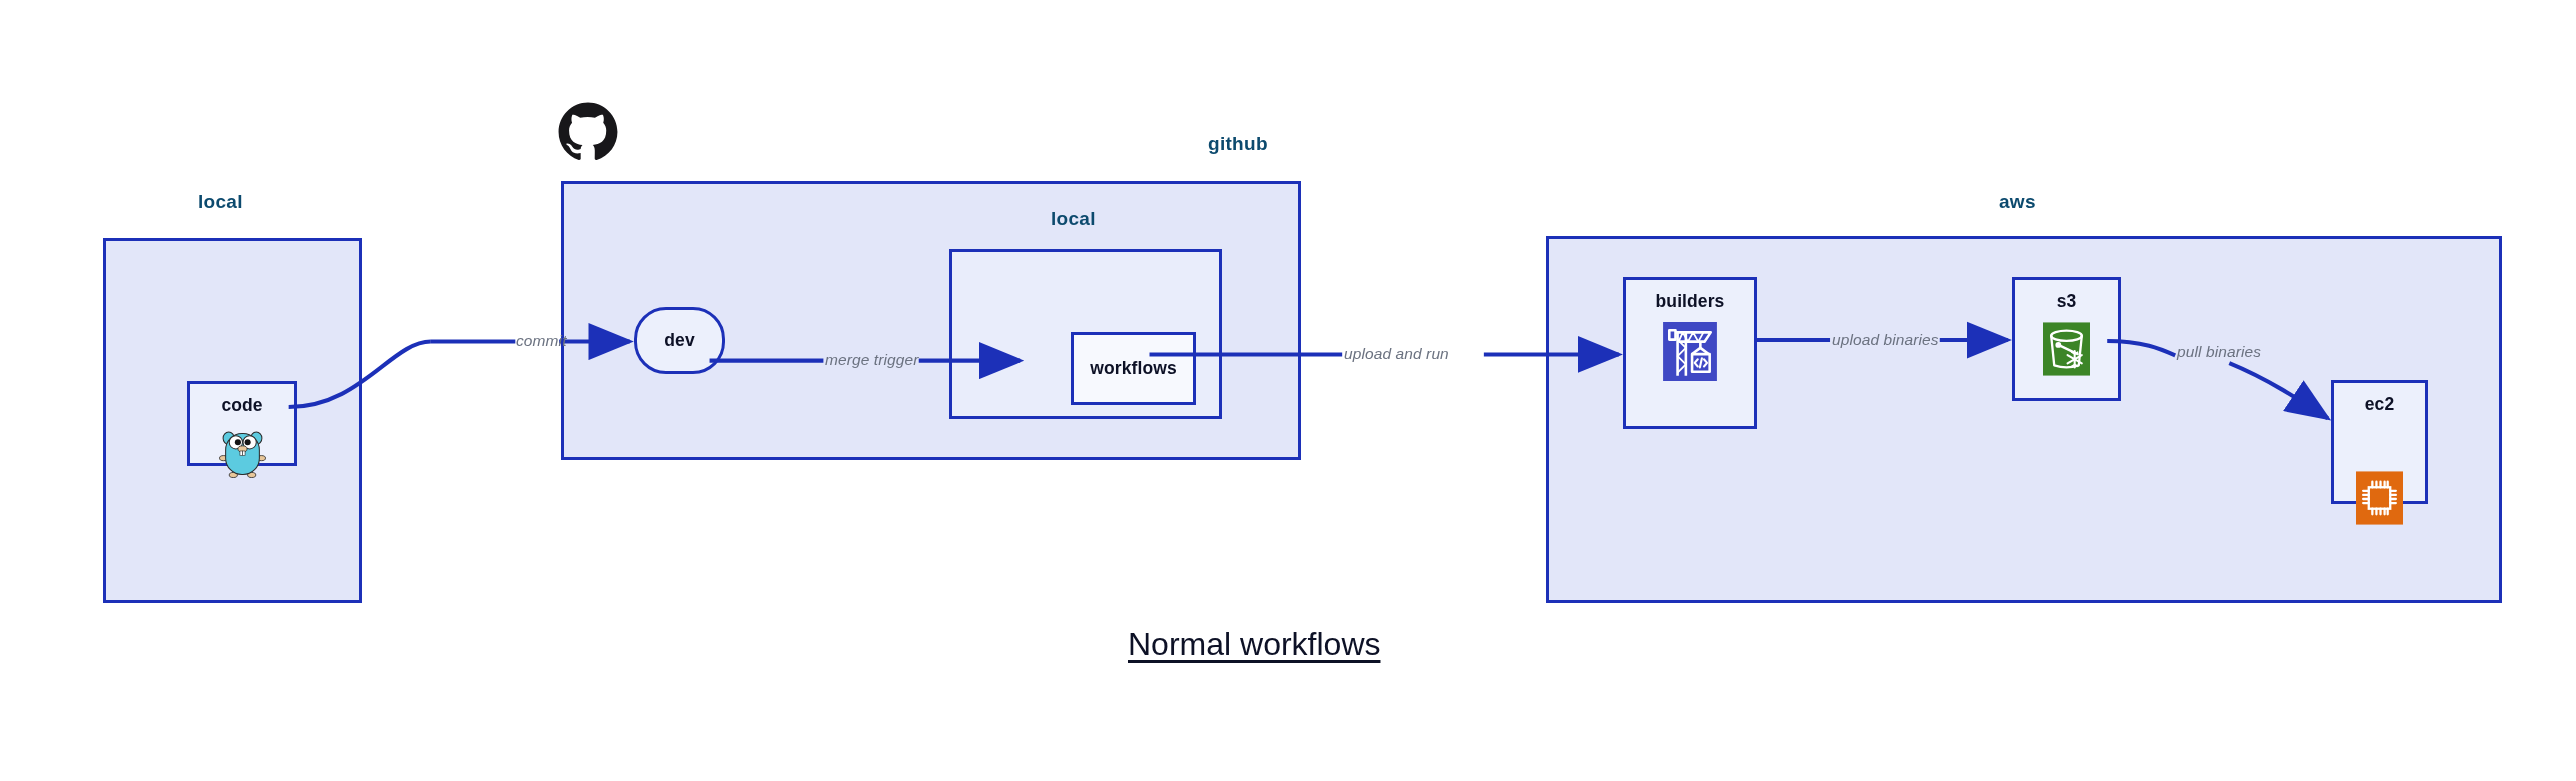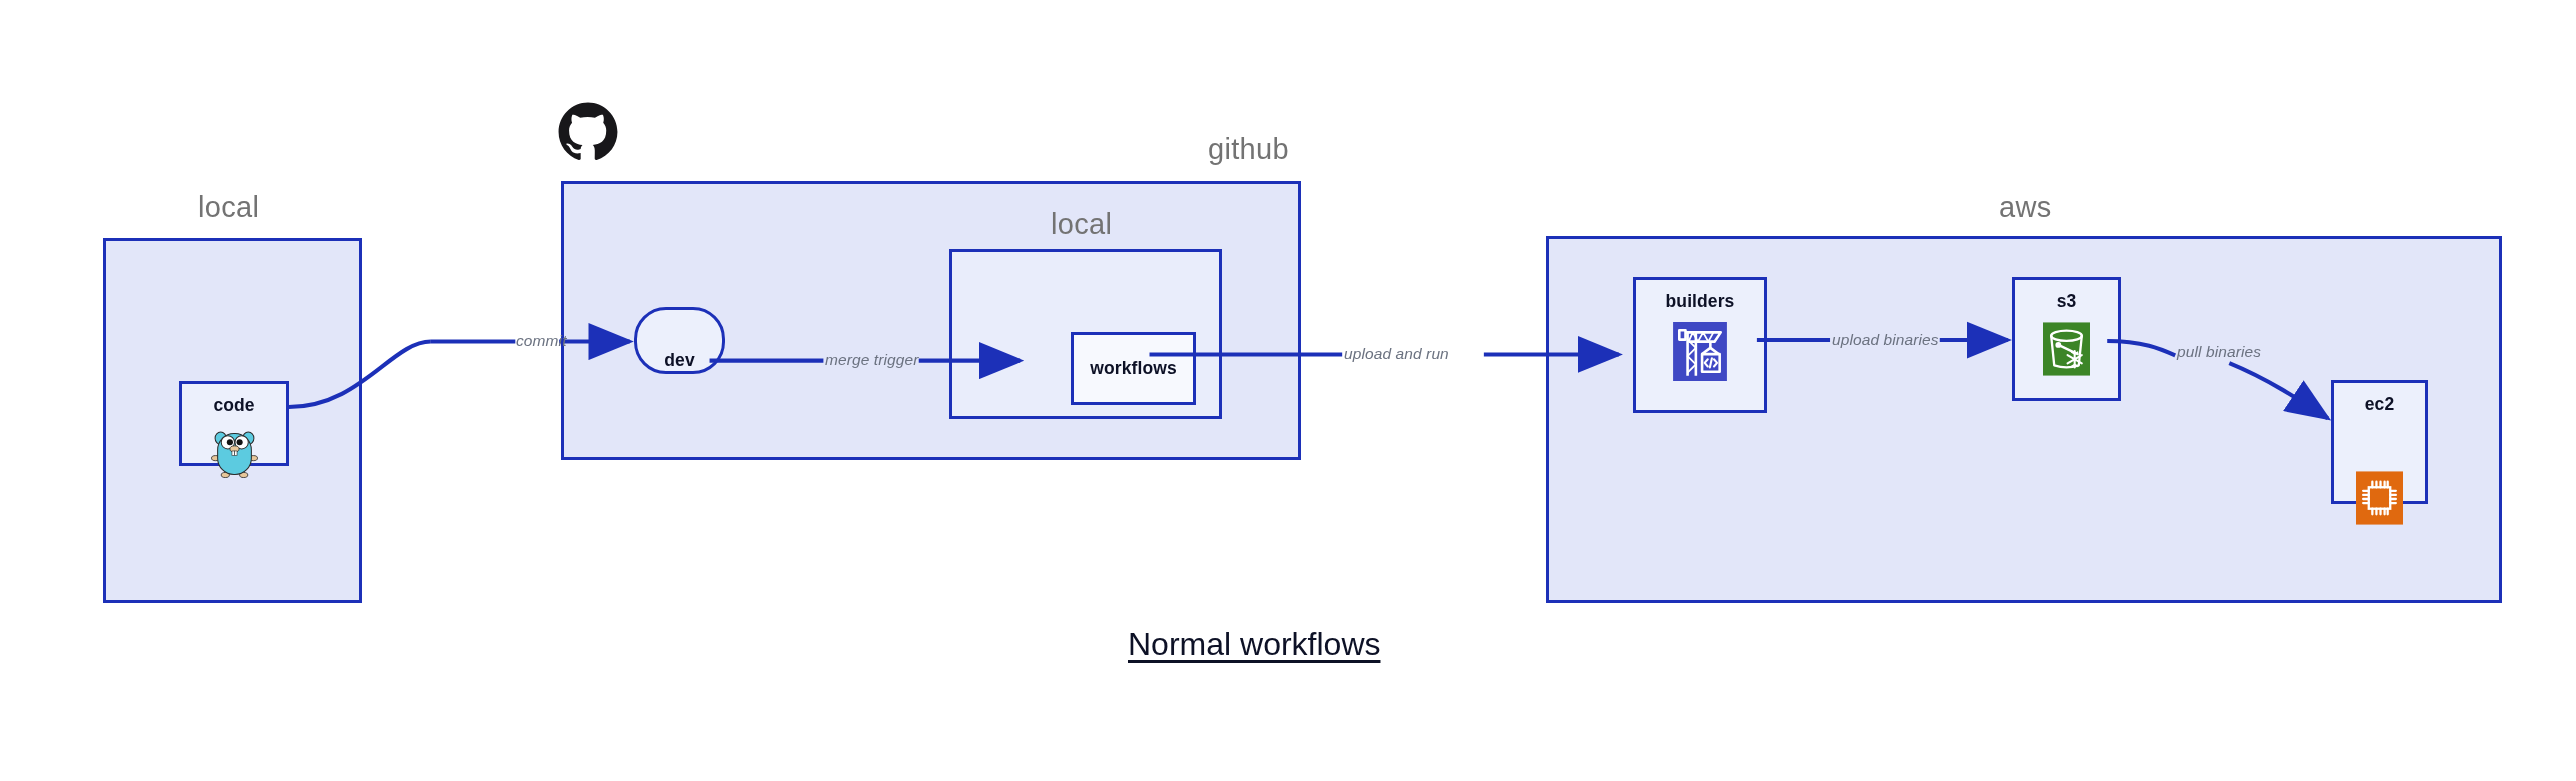--- a/index.html
+++ b/index.html
@@ -27,23 +27,23 @@
     position: absolute;
     background: #e2e6f9;
     border: 3.6px solid #1c30b8;
     box-sizing: border-box;
   }
   .group.sub {
     background: #e9edfb;
   }
   .group-label {
     position: absolute;
-    color: #737373;
-    font-size: 29px;
-    font-weight: 400;
+    color: #0c4a6e;
+    font-size: 19px;
+    font-weight: 700;
     white-space: nowrap;
     letter-spacing: 0.3px;
   }
 
   
   .node {
     position: absolute;
     background: #ecf0fc;
     border: 3.6px solid #1c30b8;
     box-sizing: border-box;
@@ -107,21 +107,21 @@
   }
 </style>
 </head>
 <body>
 
 <div id="canvas">
 
   <div class="group" style="left:103px; top:238px; width:259px; height:365px;"></div>
   <div class="group-label" style="left:198px; top:191px;">local</div>
 
-  <div class="node" style="left:179px; top:381px; width:110px; height:85px;">
+  <div class="node" style="left:187px; top:381px; width:110px; height:85px;">
     <span class="node-label top">code</span>
     <span class="node-icon">
       <svg class="icon-box" width="47" height="52" viewBox="0 0 92 100">
 
         <ellipse cx="19" cy="23" rx="11" ry="12" fill="#5ccbe0" stroke="#2b2b2b" stroke-width="2"></ellipse>
         <ellipse cx="73" cy="23" rx="11" ry="12" fill="#5ccbe0" stroke="#2b2b2b" stroke-width="2"></ellipse>
 
         <ellipse cx="9" cy="62" rx="8" ry="5" fill="#e8c79a" stroke="#2b2b2b" stroke-width="1.6"></ellipse>
         <ellipse cx="83" cy="62" rx="8" ry="5" fill="#e8c79a" stroke="#2b2b2b" stroke-width="1.6"></ellipse>
 
@@ -145,35 +145,35 @@
 
   <div class="group" style="left:561px; top:181px; width:740px; height:279px;"></div>
   <div class="group-label" style="left:1208px; top:133px;">github</div>
 
   <span style="position:absolute; left:556px; top:100px;">
     <svg class="icon-box" width="64" height="64" viewBox="0 0 100 100">
       <path fill="#18171a" d="M50 4C24.7 4 4 24.7 4 50c0 20.3 13.2 37.6 31.5 43.7 2.3.4 3.1-1 3.1-2.2 0-1.1 0-4.7-.1-8.5-12.8 2.8-15.5-5.5-15.5-5.5-2.1-5.3-5.1-6.7-5.1-6.7-4.2-2.9.3-2.8.3-2.8 4.6.3 7 4.7 7 4.7 4.1 7 10.7 5 13.3 3.8.4-3 1.6-5 2.9-6.1-10.2-1.2-21-5.1-21-22.7 0-5 1.8-9.1 4.7-12.3-.5-1.2-2-5.8.4-12.2 0 0 3.8-1.2 12.5 4.7 3.6-1 7.5-1.5 11.4-1.5 3.9 0 7.8.5 11.4 1.5 8.7-5.9 12.5-4.7 12.5-4.7 2.5 6.4 1 11 .5 12.2 2.9 3.2 4.7 7.3 4.7 12.3 0 17.6-10.8 21.5-21.1 22.6 1.7 1.4 3.2 4.3 3.2 8.6 0 6.2-.1 11.2-.1 12.7 0 1.2.8 2.7 3.1 2.2C82.8 87.6 96 70.3 96 50 96 24.7 75.3 4 50 4z"></path>
     </svg>
   </span>
 
-  <div class="node" style="left:634px; top:307px; width:91px; height:67px; justify-content:flex-end;border-radius:32px;">
+  <div class="node" style="left:634px; top:307px; width:91px; height:67px; justify-content:center;border-radius:32px;">
     <span class="node-label">dev</span>
   </div>
 
   <div class="group sub" style="left:949px; top:249px; width:273px; height:170px;"></div>
   <div class="group-label" style="left:1051px; top:208px;">local</div>
 
   <div class="node plain" style="left:1024px; top:332px; width:125px; height:73px;">
     <span class="node-label">workflows</span>
   </div>
 
   <div class="group" style="left:1546px; top:236px; width:956px; height:367px;"></div>
   <div class="group-label" style="left:1999px; top:191px;">aws</div>
 
-  <div class="node" style="left:1623px; top:277px; width:134px; height:136px;margin-left:10px;">
+  <div class="node" style="left:1623px; top:277px; width:134px; height:152px;">
     <span class="node-label top">builders</span>
     <span class="node-icon">
       <svg class="icon-box" width="54" height="59" viewBox="0 0 104 114">
         <rect x="0" y="0" width="104" height="114" fill="#3f48c4"></rect>
         <g fill="none" stroke="#ffffff" stroke-width="5" stroke-linejoin="round">
 
           <rect x="12" y="16" width="12" height="18"></rect>
 
           <path d="M24 20 H92 L80 38 H30"></path>
 

